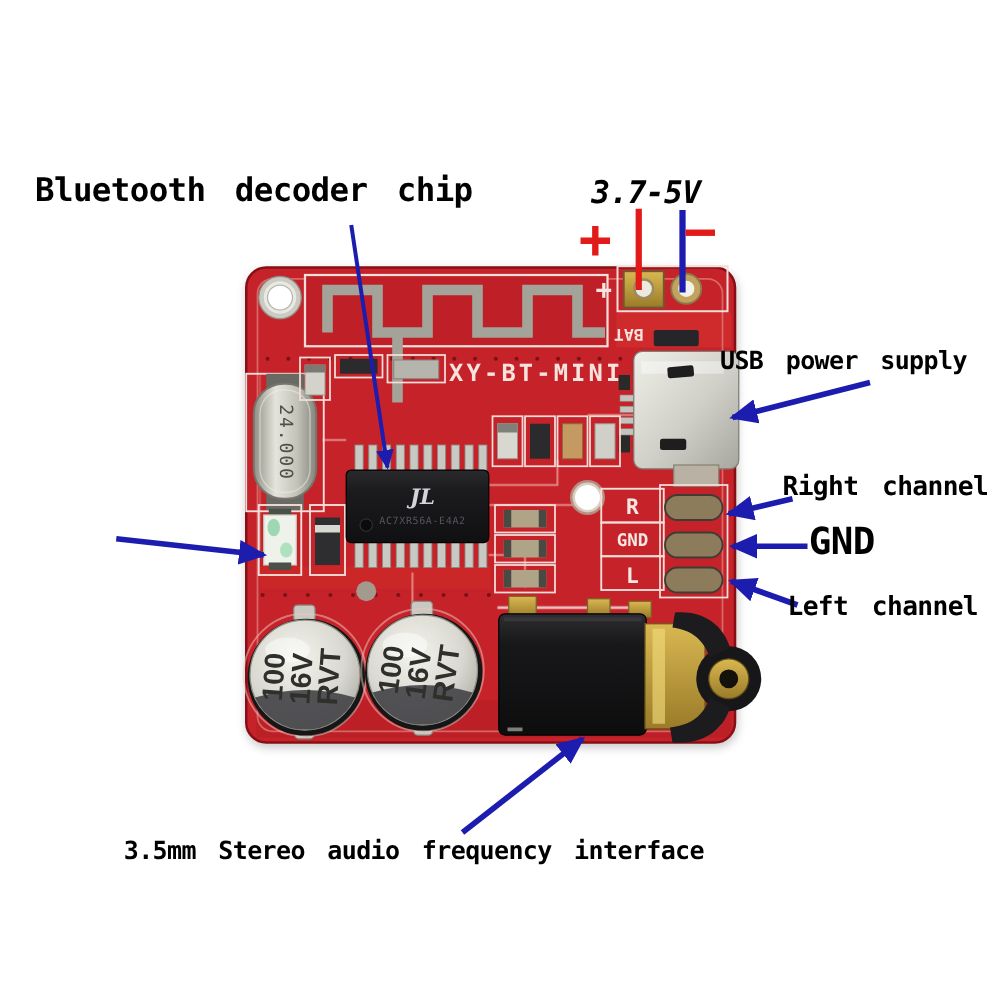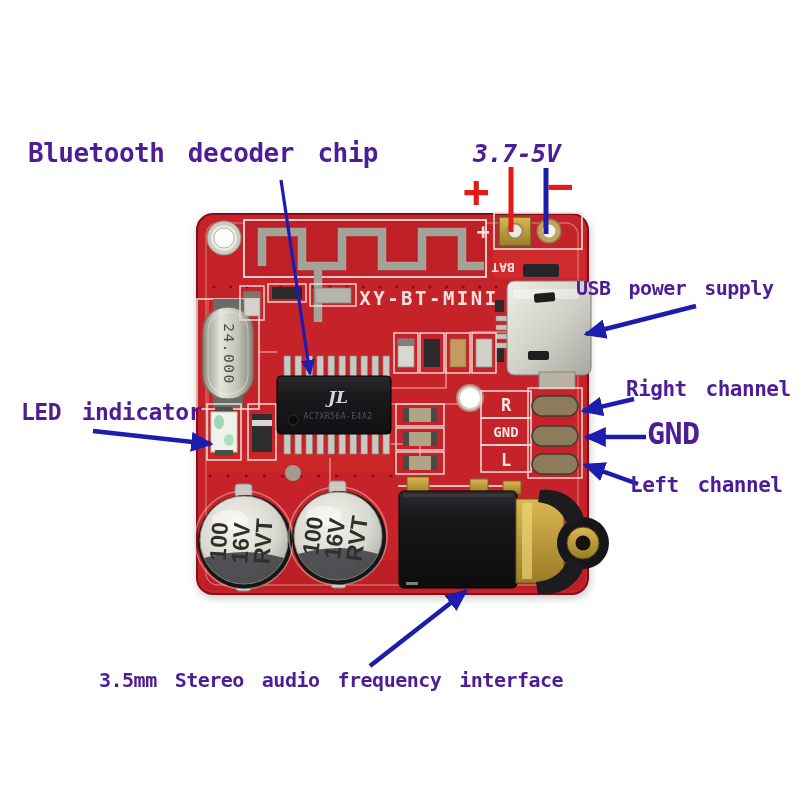--- a/index.html
+++ b/index.html
@@ -1,19 +1,19 @@
 <!DOCTYPE html>
 <html><head>
 <meta charset="utf-8">
 <style>
   html,body{margin:0;padding:0;background:#fff;}
   #canvas{position:relative;width:800px;height:800px;background:#ffffff;overflow:hidden;
           font-family:"DejaVu Sans Mono",monospace;}
   #board-svg{position:absolute;inset:0;z-index:1;}
-  .ann{position:absolute;z-index:2;font-weight:bold;color:#4c1d95;white-space:nowrap;
+  .ann{position:absolute;z-index:2;font-weight:bold;color:#000000;white-space:nowrap;
        word-spacing:0.32em;letter-spacing:-0.5px;}
   .ann.red{color:#e31a1a;}
 </style>
 </head>
 <body>
 
 <div id="canvas">
 
   <svg id="board-svg" width="800" height="800" viewBox="0 0 800 800">
     <defs>
@@ -302,16 +302,15 @@
   <div class="ann red" style="left:547px;top:160px;font-size:44px;">−</div>
 
   <div class="ann" style="left:576px;top:276px;font-size:20px;">USB power supply</div>
 
   <div class="ann" style="left:626px;top:377px;font-size:21px;text-align:right;">Right channel</div>
 
   <div class="ann" style="left:647px;top:416px;font-size:30px;">GND</div>
 
   <div class="ann" style="left:630px;top:473px;font-size:21px;">Left channel</div>
 
-  <div class="ann" style="left:21px;top:399px;font-size:23px;">LED indicator</div>
 
   <div class="ann" style="left:99px;top:668px;font-size:20px;">3.5mm Stereo audio frequency interface</div>
 </div>
 
 </body></html>

